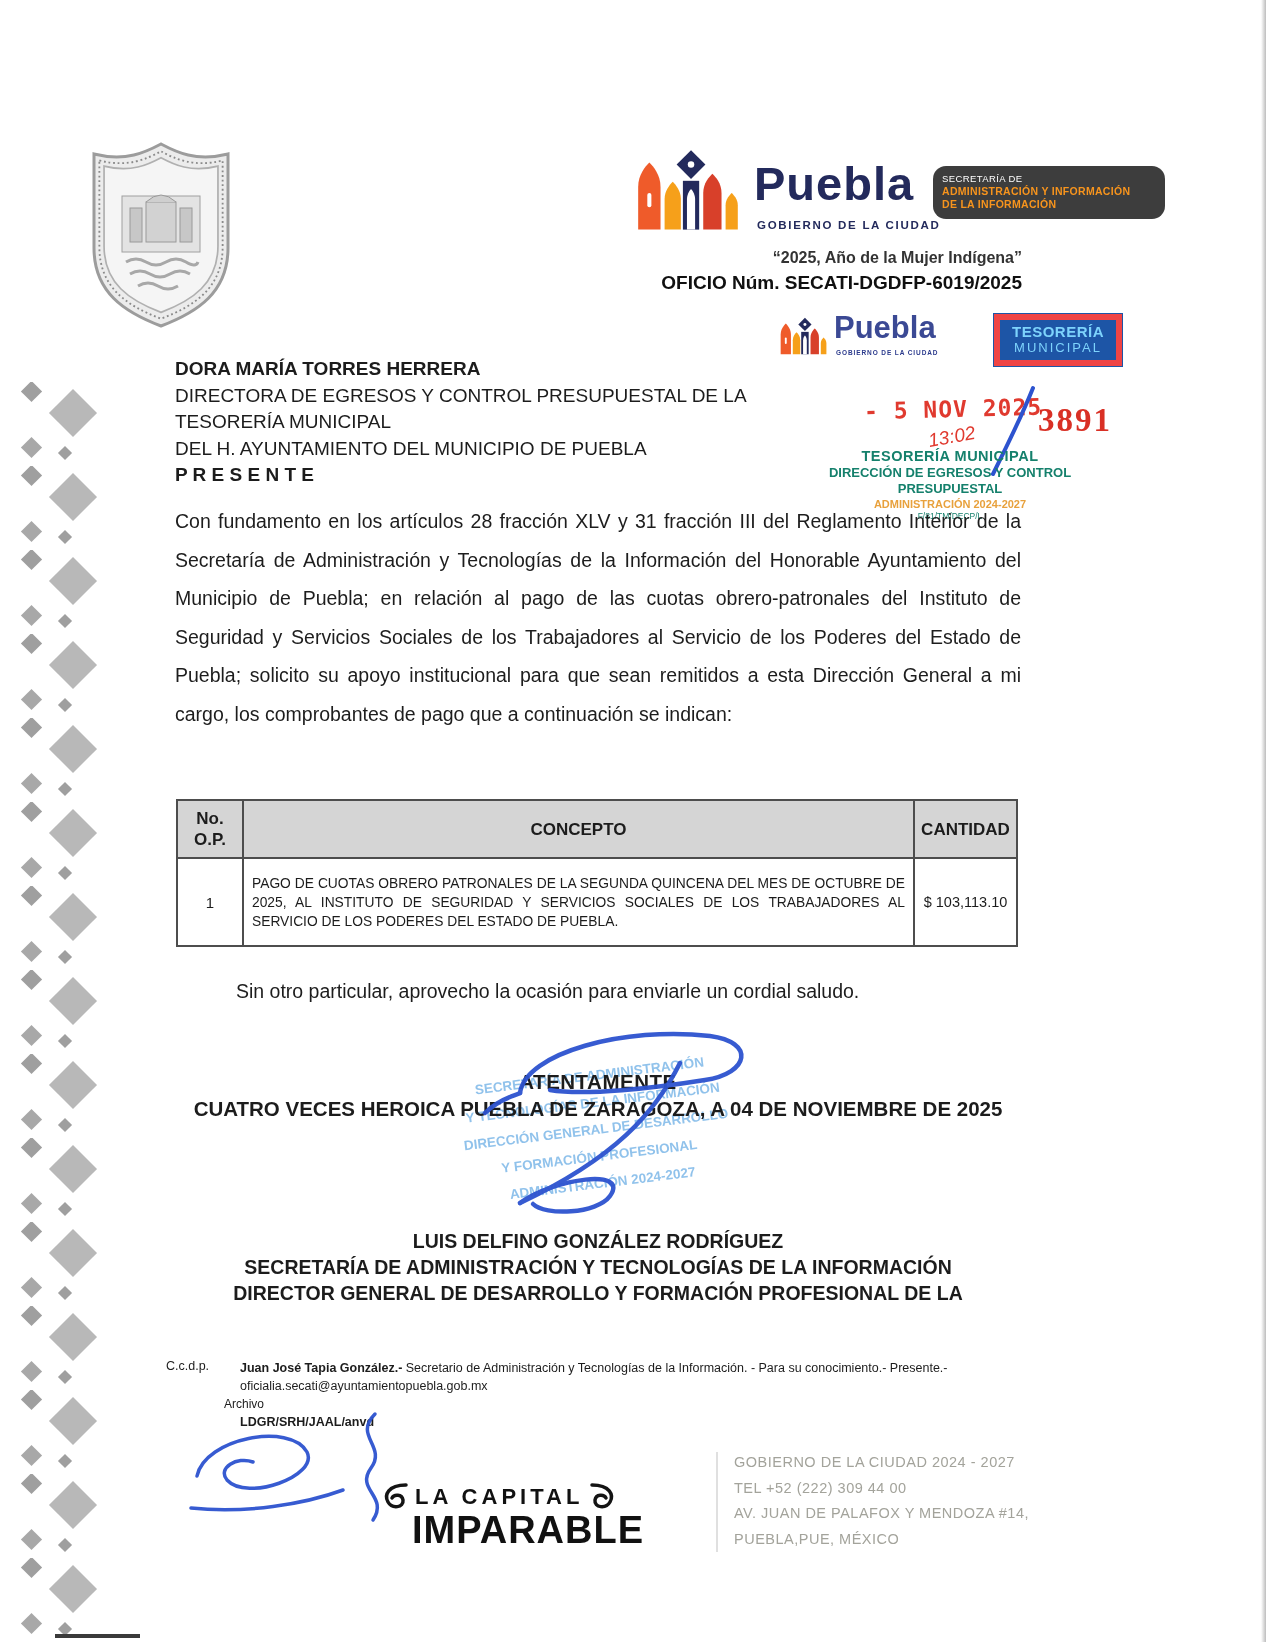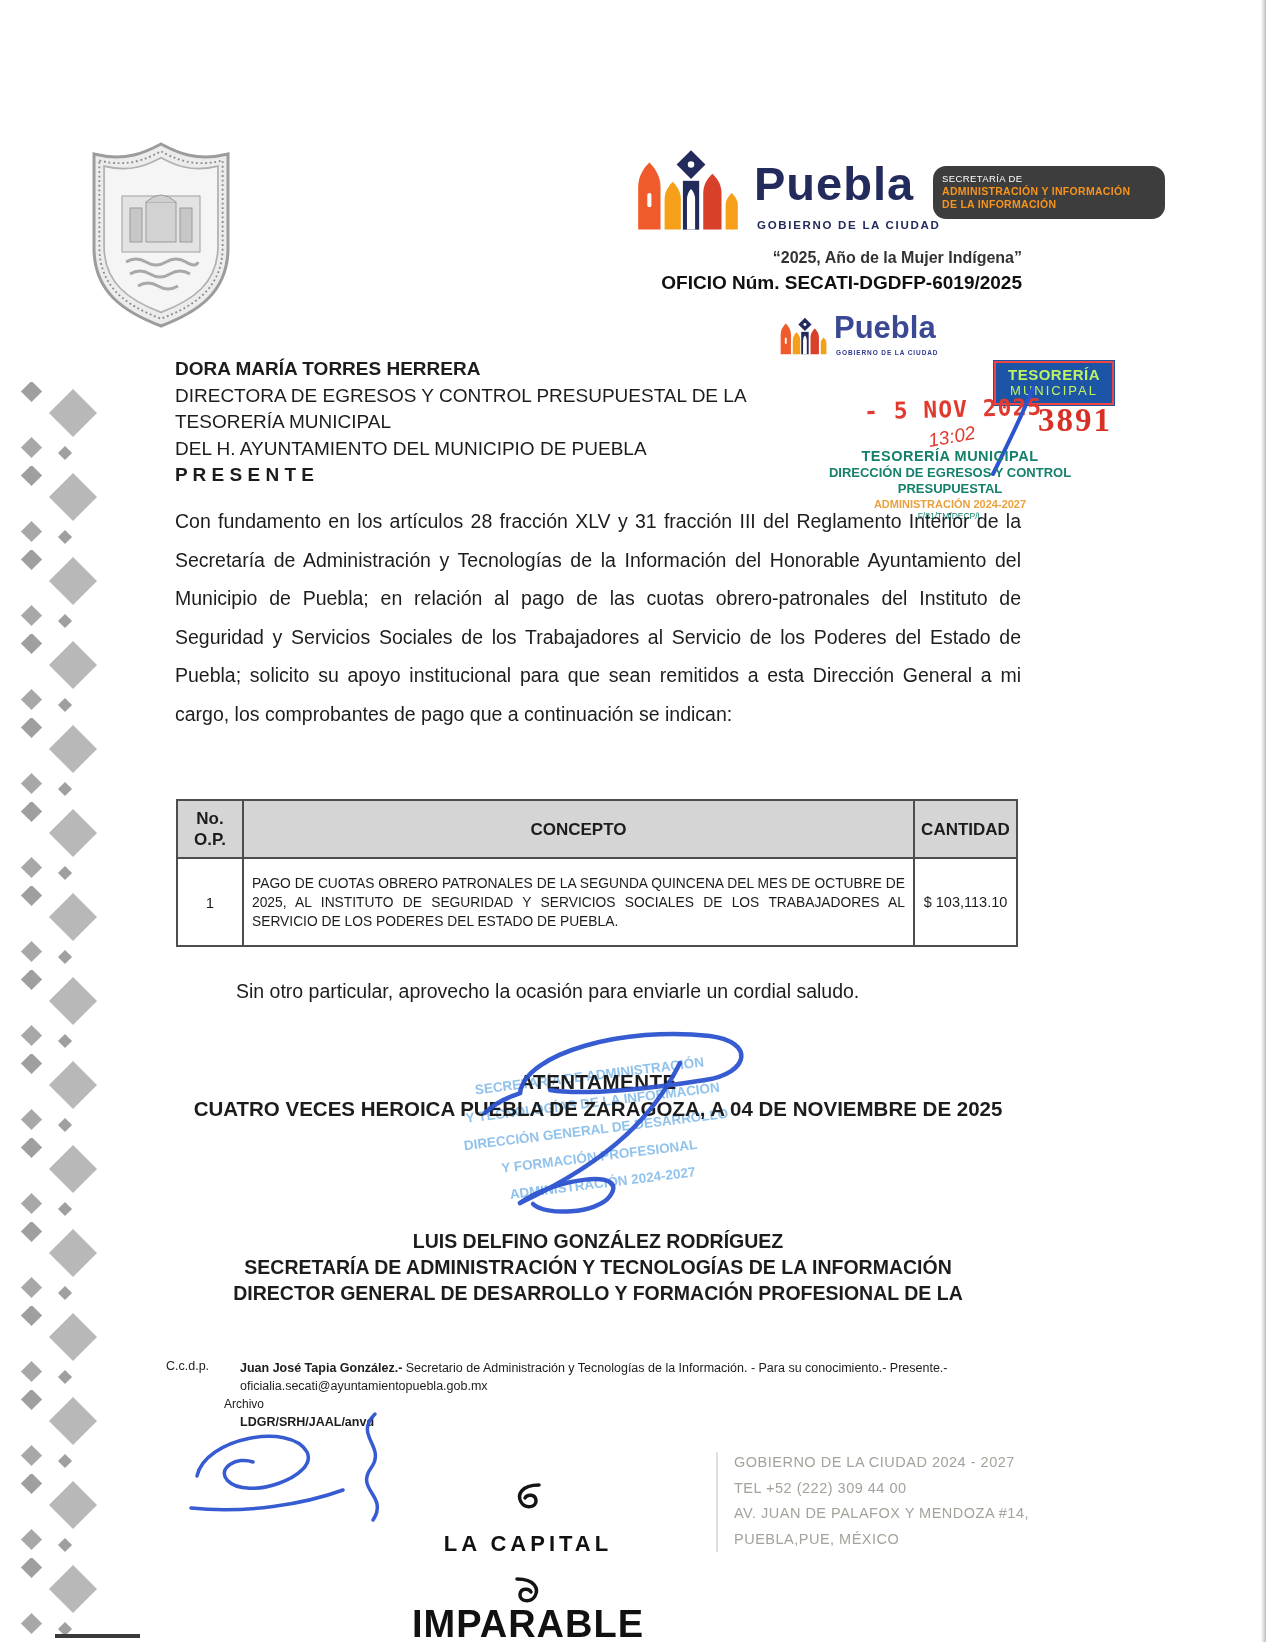--- a/index.html
+++ b/index.html
@@ -11,22 +11,22 @@
   .brand-word{font-size:47px;font-weight:bold;color:#232a5c;letter-spacing:1px;}
   .brand-sub{font-size:11.5px;font-weight:bold;color:#232a5c;letter-spacing:1.7px;}
   .badge{width:214px;background:#3d3d3d;border-radius:13px;padding:7px 9px 8px 9px;line-height:1.25;}
   .badge .w{color:#ffffff;font-size:9.5px;letter-spacing:.4px;}
   .badge .o{color:#f7941d;font-size:10.5px;font-weight:bold;letter-spacing:.3px;}
   .motto{width:462px;text-align:right;font-size:16px;font-weight:bold;color:#333;}
   .oficio{width:462px;text-align:right;font-size:19px;font-weight:bold;color:#101010;}
   
   .st-word{font-size:31px;font-weight:bold;color:#2b3a8c;opacity:.92;}
   .st-sub{font-size:6.5px;font-weight:bold;color:#2b3a8c;letter-spacing:.9px;}
-  .st-box{width:116px;height:40px;background:#1d55a6;border:2px solid #ef4444;box-shadow:0 0 0 1px #1d55a6;
-          color:#bef264;text-align:center;margin-top:47px;}
+  .st-box{width:116px;height:40px;background:#1d55a6;border:6px solid #ef4444;box-shadow:0 0 0 1px #1d55a6;
+          color:#7dd3fc;text-align:center;}
   .st-box .t{font-size:15px;font-weight:bold;margin-top:3px;letter-spacing:.5px;}
   .st-box .m{font-size:13px;letter-spacing:2px;}
   .st-date{font-family:"DejaVu Sans Mono",monospace;font-size:23px;font-weight:bold;color:#e03a2f;
            letter-spacing:1px;transform:rotate(-1.5deg);}
   .st-time{font-size:19px;font-style:italic;color:#e03a2f;transform:rotate(-10deg);}
   .st-folio{font-family:"Liberation Serif",serif;font-size:33px;font-weight:bold;color:#d93025;letter-spacing:2px;}
   .st-office{width:320px;text-align:center;color:#15806c;}
   .st-office .l1{font-size:14.5px;font-weight:bold;letter-spacing:.5px;line-height:17px;}
   .st-office .l2,.st-office .l3{font-size:13px;font-weight:bold;line-height:16px;}
   .st-office .l4{font-size:11px;font-weight:bold;color:#e8a13c;line-height:14px;}
@@ -49,21 +49,21 @@
   .ghost{width:336px;text-align:center;transform:rotate(-7deg);color:rgba(64,150,220,.58);
          font-weight:bold;font-size:13.5px;line-height:27px;z-index:1;}
   .sig-name{width:936px;text-align:center;font-size:19.5px;font-weight:bold;line-height:26px;}
   
   .ccdp-label{font-size:12.5px;}
   .ccdp{width:805px;font-size:12.5px;line-height:18px;}
   .ccdp .nw{white-space:nowrap;}
   .archivo{font-size:12px;margin-left:-16px;}
   .initials{font-weight:bold;}
   .capital{width:292px;text-align:center;color:#111;}
-  .capital .row1{display:flex;align-items:center;justify-content:center;gap:19px;flex-direction:column;}
+  .capital .row1{display:flex;align-items:center;justify-content:flex-start;gap:7px;}
   .capital .top{font-size:22px;font-weight:bold;letter-spacing:4px;}
   .capital .bottom{font-size:38px;font-weight:bold;letter-spacing:1px;margin-top:-3px;}
   .gov{font-size:14.5px;line-height:25.5px;color:#a3a39b;letter-spacing:.5px;}
   .divider{width:2px;height:100px;background:#e0e0e0;}
   .edge-right{right:0;top:0;width:5px;height:1642px;background:linear-gradient(to right,#ffffff,#bdbdbd);}
   .bottom-dash{width:85px;height:4px;background:#3a3a3a;}
 </style>
 </head>
 <body>
 

